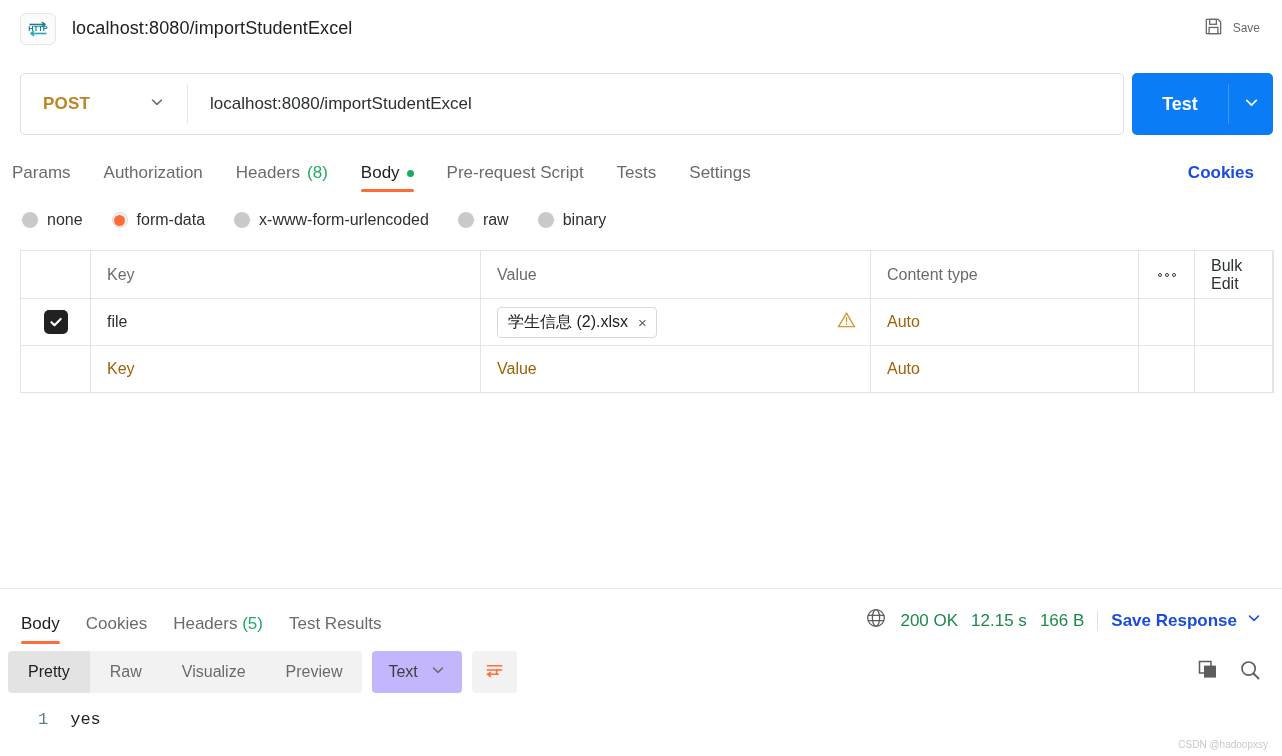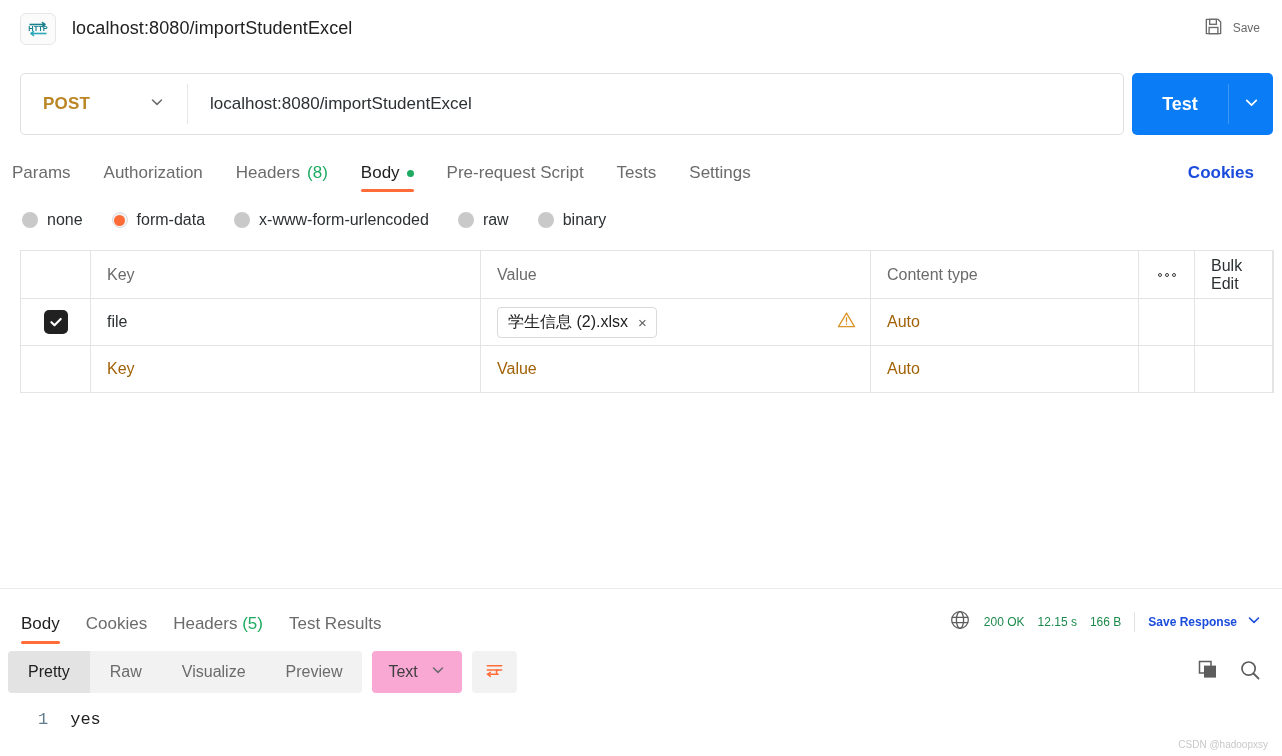--- a/index.html
+++ b/index.html
@@ -300,21 +300,21 @@
     border-radius: 2px;
   }
   .rtab .count { color: #1eab61; }
   .resp-meta {
     position: absolute;
     right: 20px;
     bottom: 10px;
     display: flex;
     align-items: center;
     gap: 13px;
-    font-size: 12px;
+    font-size: 17px;
   }
   .meta-val { color: #1b8a4b; cursor: pointer; }
   .meta-sep { width: 1px; height: 20px; background: #e2e2e2; }
   .save-resp {
     color: #1b4cdc;
     font-weight: bold;
     display: flex;
     align-items: center;
     gap: 9px;
     cursor: pointer;
@@ -342,21 +342,21 @@
     color: #6b6b6b;
     cursor: pointer;
   }
   .seg-item.active { background: #e3e3e3; color: #212121; }
   .picker {
     display: flex;
     align-items: center;
     gap: 12px;
     height: 42px;
     padding: 0 16px;
-    background: #f9a8d4;
+    background: #c4b5fd;
     border-radius: 4px;
     font-size: 16px;
     color: #3d3d3d;
     cursor: pointer;
   }
   .wrap-btn {
     width: 45px; height: 42px;
     background: #f2f2f2;
     border-radius: 4px;
     display: flex; align-items: center; justify-content: center;

